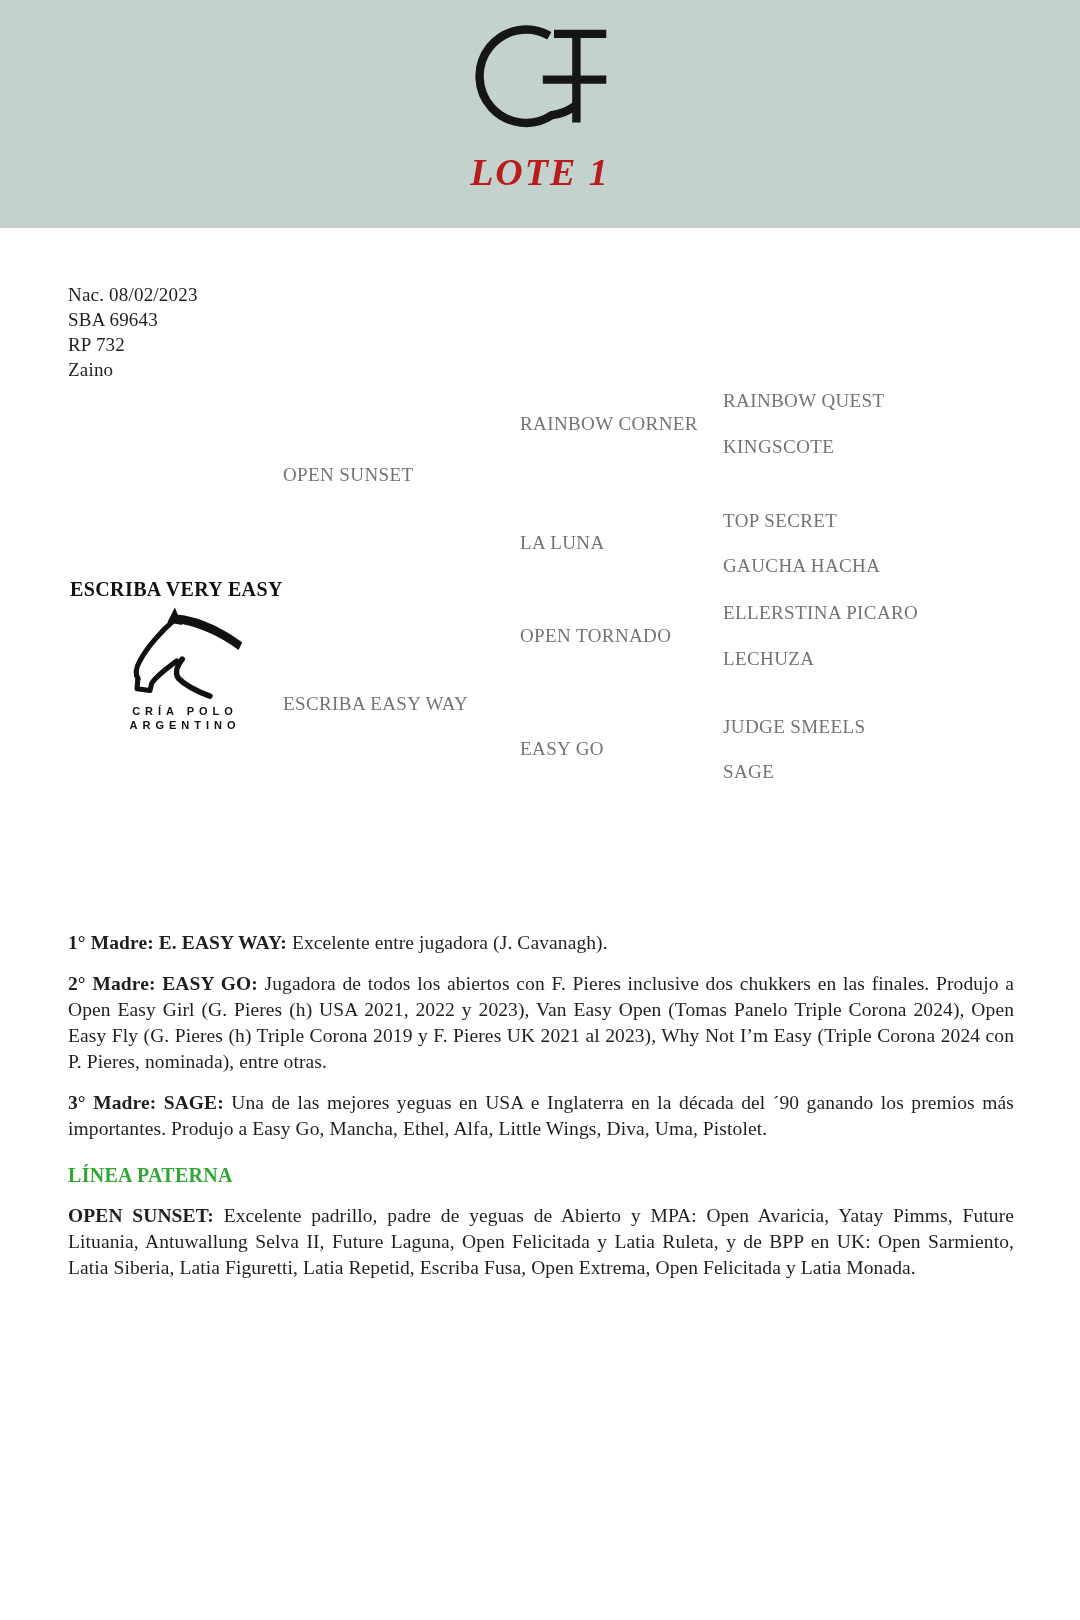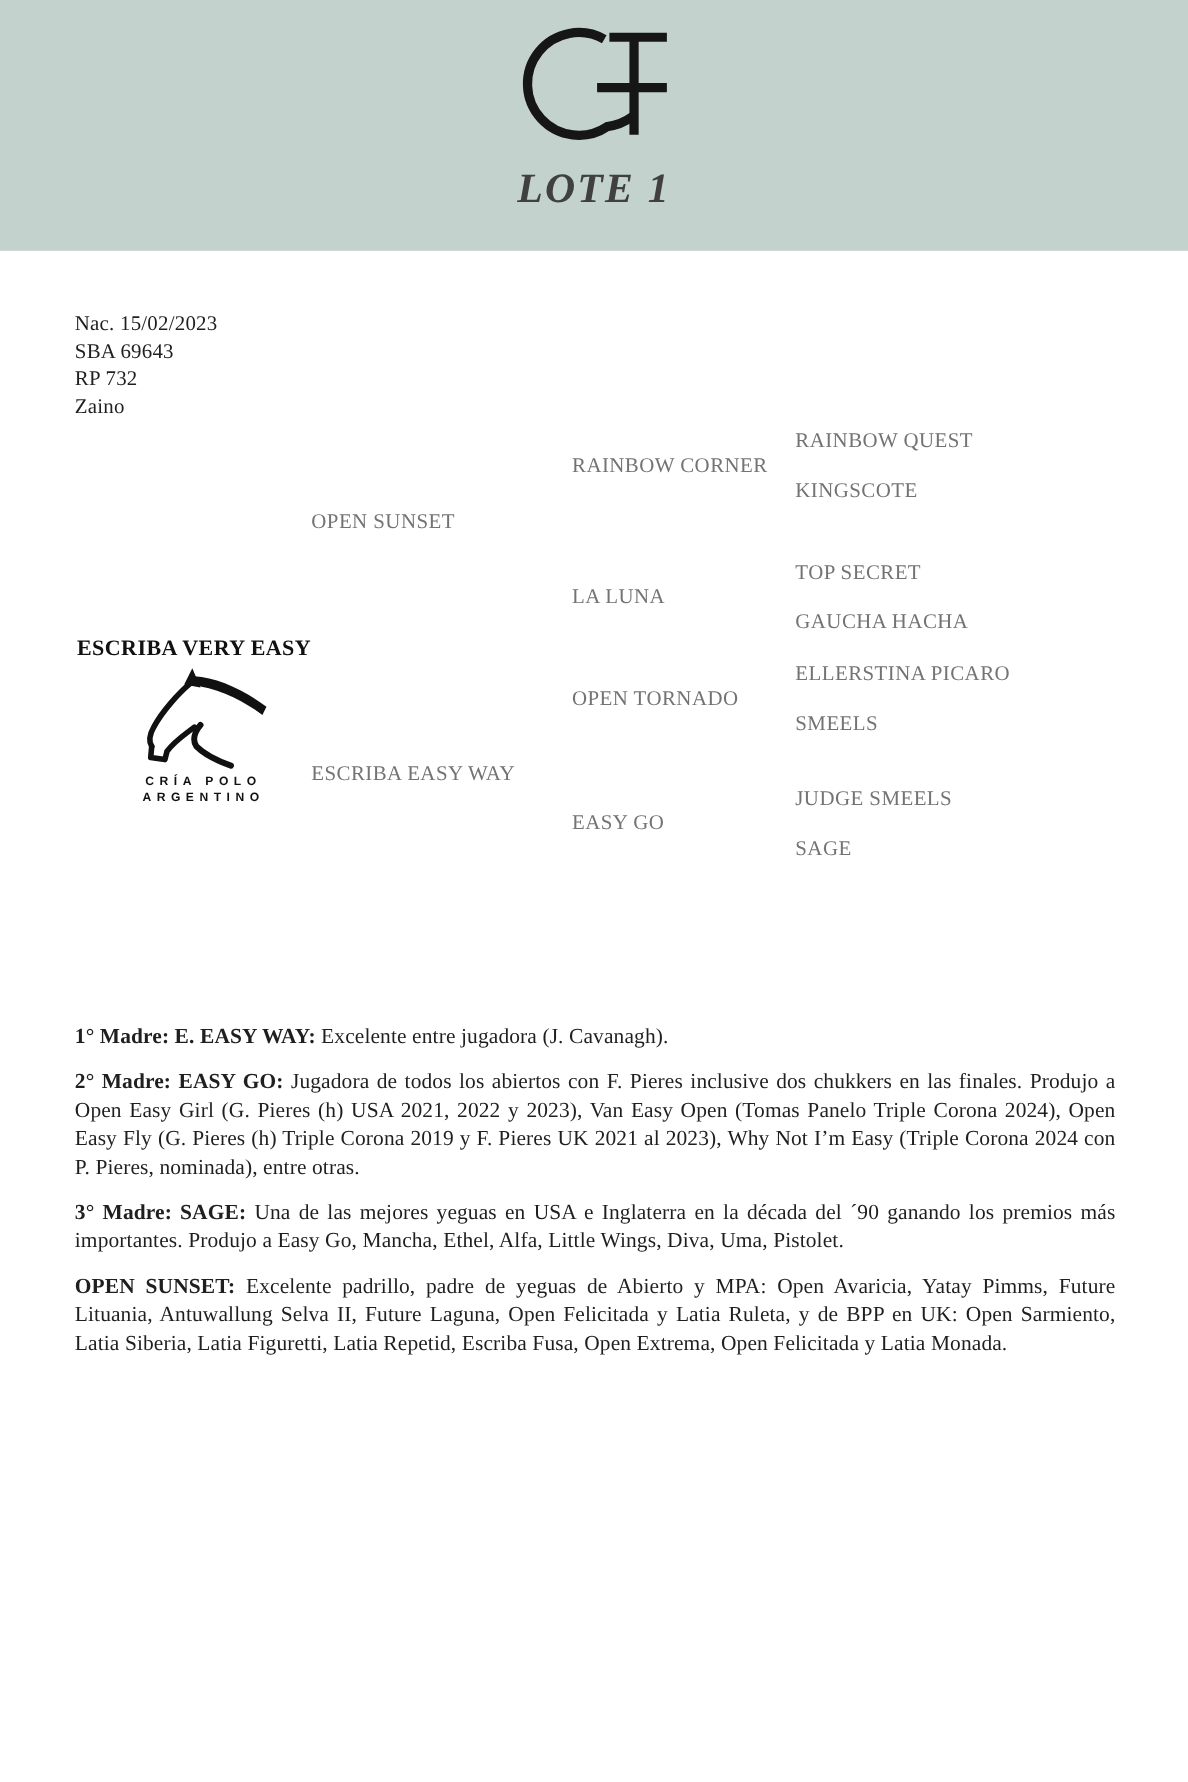--- a/index.html
+++ b/index.html
@@ -16,21 +16,21 @@
     position:absolute;left:0;top:0;width:1080px;height:228px;
     background:#c4d2ce;
   }
   #cf-logo{
     position:absolute;left:465px;top:18px;width:150px;height:112px;
   }
   #lot-title{
     position:absolute;left:0;top:150px;width:1080px;
     text-align:center;
     font-size:38px;font-weight:bold;font-style:italic;
-    letter-spacing:2px;color:#404040;
+    letter-spacing:2px;color:#b91c1c;
   }
   
   #info-block{
     position:absolute;left:68px;top:282px;
     font-size:19px;line-height:25px;letter-spacing:.2px;
   }
   
   .ped{
     position:absolute;
     font-size:19px;letter-spacing:.4px;color:#737373;white-space:nowrap;
@@ -70,21 +70,21 @@
         <path d="M85 19 A50 50 0 1 0 88 104 C97 103 106 99 113 94"></path>
         <path d="M90 17 H146"></path>
         <path d="M114 17 V112"></path>
         <path d="M78 66 H146"></path>
       </g>
     </svg>
     <div id="lot-title">LOTE 1</div>
   </div>
 
   <div id="info-block">
-    <div>Nac. 15/02/2023</div>
+    <div>Nac. 08/02/2023</div>
     <div>SBA 69643</div>
     <div>RP 732</div>
     <div>Zaino</div>
   </div>
 
   <div>
     <span class="ped subject" style="left:70px;top:578px;">ESCRIBA VERY EASY</span>
 
     <span class="ped" style="left:283px;top:464px;">OPEN SUNSET</span>
     <span class="ped" style="left:283px;top:693px;">ESCRIBA EASY WAY</span>
@@ -92,21 +92,21 @@
     <span class="ped" style="left:520px;top:413px;">RAINBOW CORNER</span>
     <span class="ped" style="left:520px;top:532px;">LA LUNA</span>
     <span class="ped" style="left:520px;top:625px;">OPEN TORNADO</span>
     <span class="ped" style="left:520px;top:738px;">EASY GO</span>
 
     <span class="ped" style="left:723px;top:390px;">RAINBOW QUEST</span>
     <span class="ped" style="left:723px;top:436px;">KINGSCOTE</span>
     <span class="ped" style="left:723px;top:510px;">TOP SECRET</span>
     <span class="ped" style="left:723px;top:555px;">GAUCHA HACHA</span>
     <span class="ped" style="left:723px;top:602px;">ELLERSTINA PICARO</span>
-    <span class="ped" style="left:723px;top:648px;">SMEELS</span>
+    <span class="ped" style="left:723px;top:648px;">LECHUZA</span>
     <span class="ped" style="left:723px;top:716px;">JUDGE SMEELS</span>
     <span class="ped" style="left:723px;top:761px;">SAGE</span>
   </div>
 
   <div id="breeder-logo">
     <svg width="120" height="98" viewBox="0 0 130 105" aria-hidden="true">
       <g stroke="#111" stroke-width="5.5" fill="none" stroke-linecap="round" stroke-linejoin="round">
         <path d="M52 16 C40 26 24 44 16 59 C12 66 11 73 14 78"></path>
         <path d="M14 78 L13 89 L27 91 L29 83 C36 73 47 66 56 59"></path>
         <path d="M62 57 C56 64 54 72 58 78 C66 86 78 92 92 97" stroke-width="6"></path>
@@ -126,19 +126,20 @@
     </p>
 
     <p class="para">
       <span class="lead">2° Madre: EASY GO:</span><span> Jugadora de todos los abiertos con F. Pieres inclusive dos chukkers en las finales. Produjo a Open Easy Girl (G. Pieres (h) USA 2021, 2022 y 2023), Van Easy Open (Tomas Panelo Triple Corona 2024), Open Easy Fly (G. Pieres (h) Triple Corona 2019 y F. Pieres UK 2021 al 2023), Why Not I’m Easy (Triple Corona 2024 con P. Pieres, nominada), entre otras.</span>
     </p>
 
     <p class="para">
       <span class="lead">3° Madre: SAGE:</span><span> Una de las mejores yeguas en USA e Inglaterra en la década del ´90 ganando los premios más importantes. Produjo a Easy Go, Mancha, Ethel, Alfa, Little Wings, Diva, Uma, Pistolet.</span>
     </p>
 
+    <h2 class="sec-heading spacer-top" style="color: rgb(52, 166, 53);">LÍNEA PATERNA</h2>
 
     <p class="para">
       <span class="lead">OPEN SUNSET:</span><span>  Excelente padrillo, padre de yeguas de Abierto y MPA: Open Avaricia, Yatay Pimms, Future Lituania, Antuwallung Selva II, Future Laguna, Open Felicitada y Latia Ruleta, y de BPP en UK: Open Sarmiento, Latia Siberia, Latia Figuretti, Latia Repetid, Escriba Fusa, Open Extrema, Open Felicitada y Latia Monada.</span>
     </p>
 
   </div>
 </div>
 
 </body></html>

